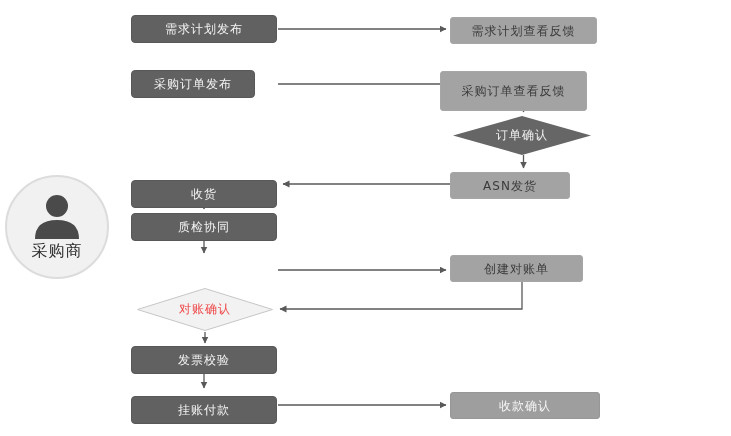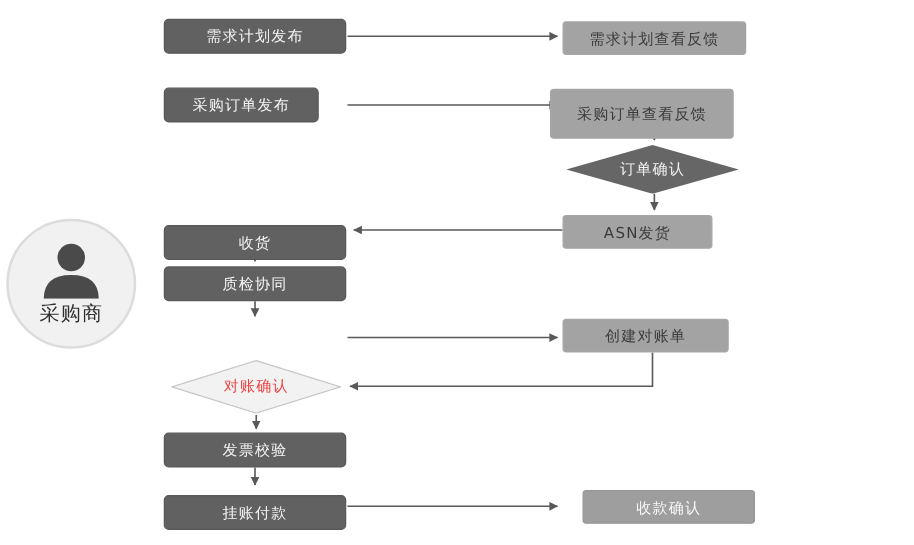--- a/index.html
+++ b/index.html
@@ -99,21 +99,21 @@
   <div class="node dark" style="left:131px;top:396px;width:146px;height:28px">挂账付款</div>
 
   <div class="node light" style="left:450px;top:17px;width:147px;height:27px">需求计划查看反馈</div>
 
   <div class="node light" style="left:440px;top:71px;width:147px;height:40px">采购订单查看反馈</div>
 
   <div class="node light" style="left:450px;top:172px;width:120px;height:27px">ASN发货</div>
 
   <div class="node light" style="left:450px;top:255px;width:133px;height:27px">创建对账单</div>
 
-  <div class="node medium" style="left:466px;top:392px;width:138px;height:27px">收款确认</div>
+  <div class="node medium" style="left:450px;top:392px;width:150px;height:27px">收款确认</div>
 
   <div class="diamond dark-d" style="left:453px;top:116px;width:138px;height:39px">
     <svg viewBox="0 0 138 39" preserveAspectRatio="none">
       <polygon points="69,0 138,19.5 69,39 0,19.5" fill="#666666"></polygon>
     </svg>
     <span>订单确认</span>
   </div>
 
   <div class="diamond light-d" style="left:137px;top:288px;width:136px;height:43px">
     <svg viewBox="0 0 136 43" preserveAspectRatio="none">

